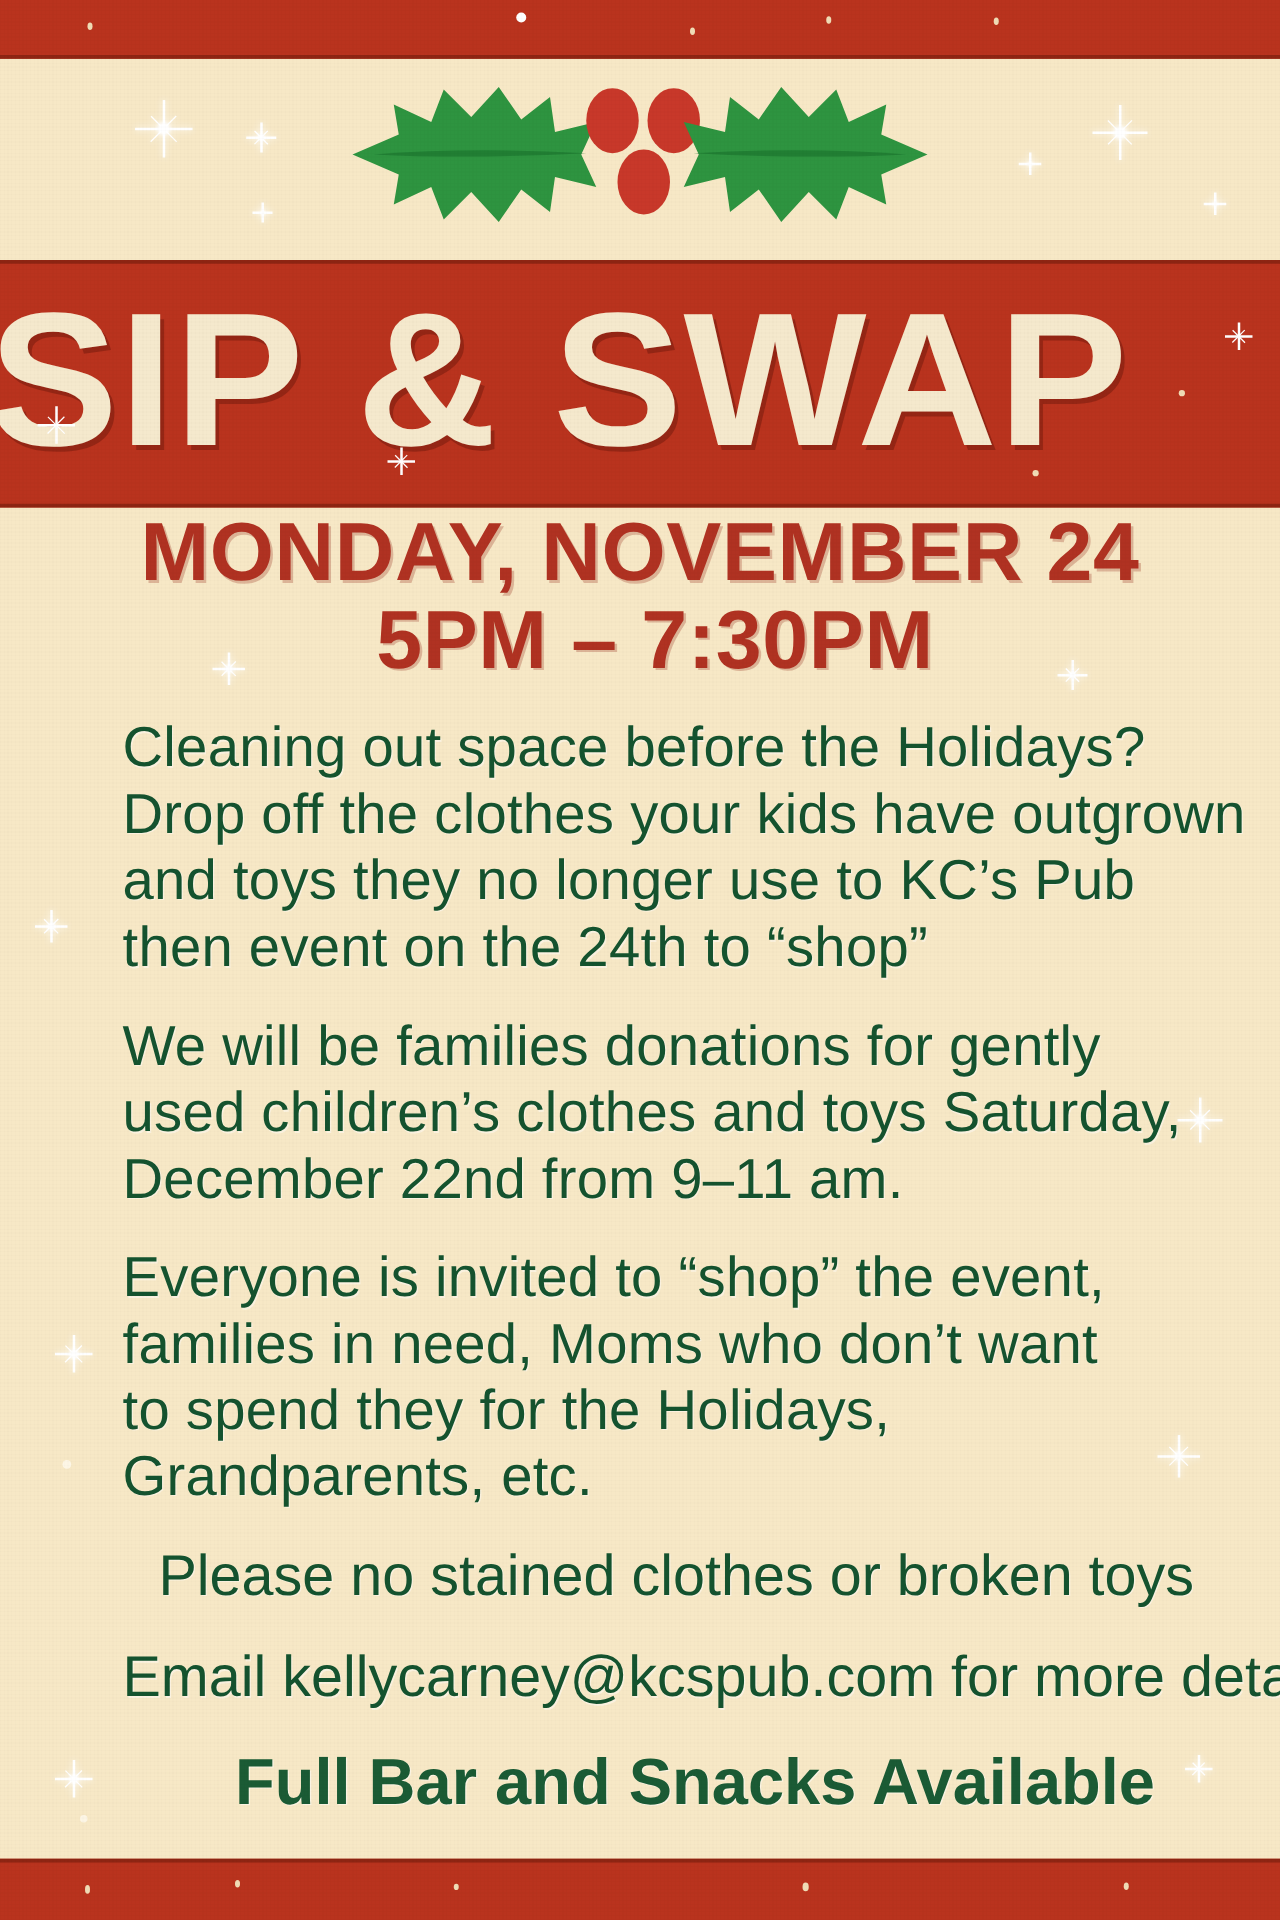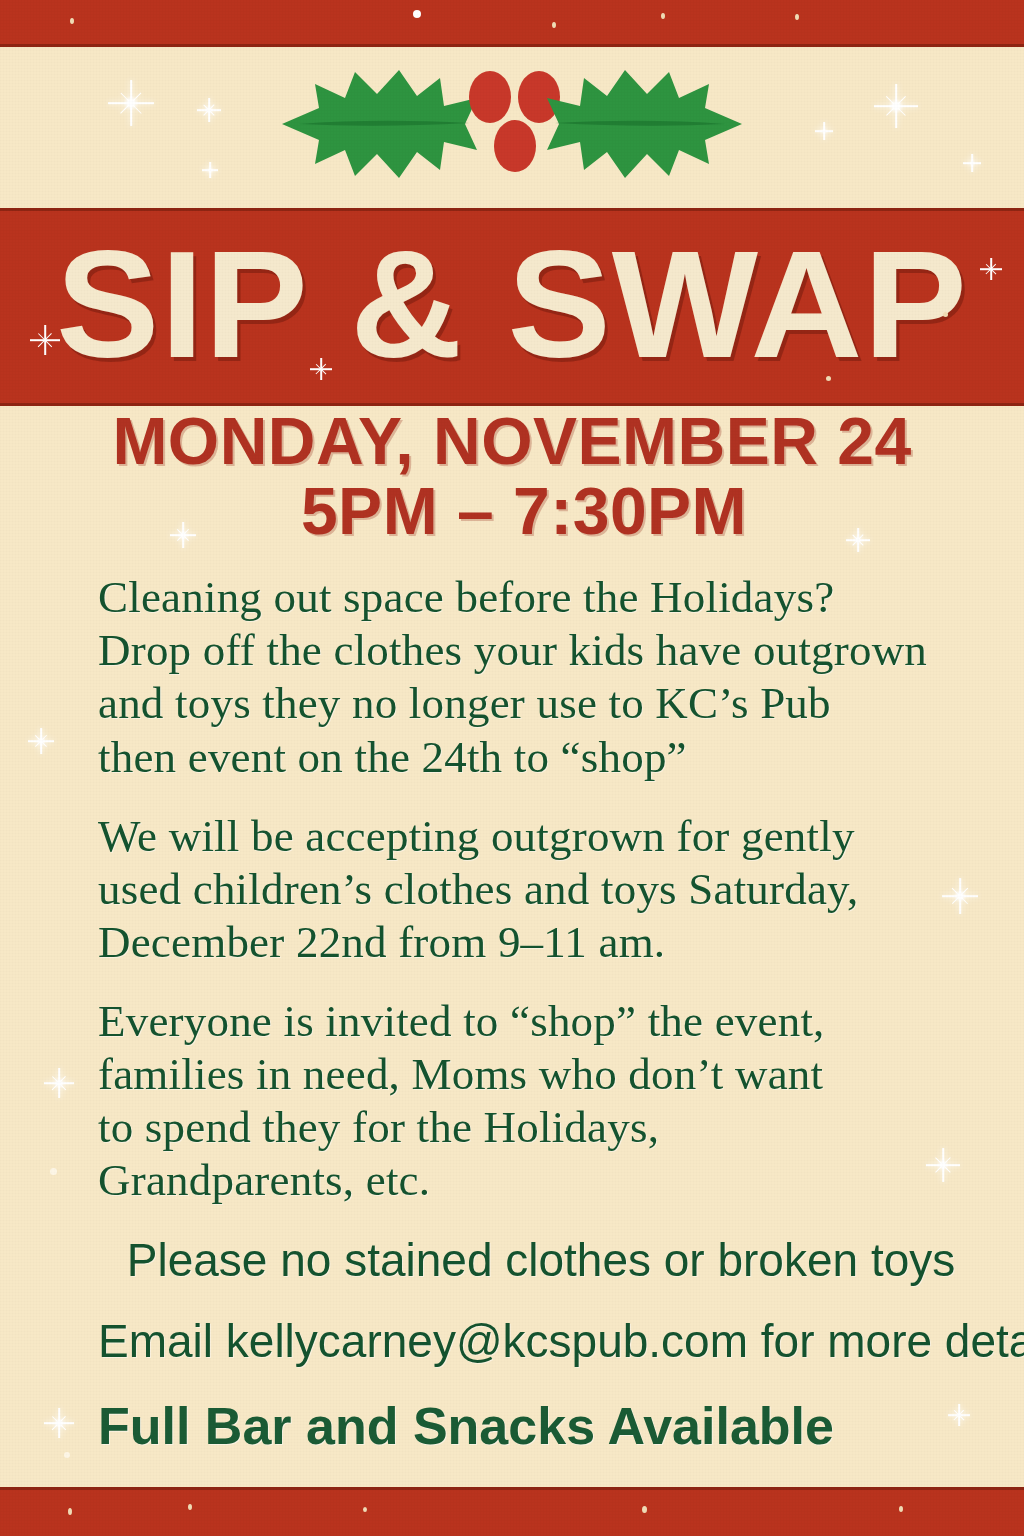--- a/index.html
+++ b/index.html
@@ -62,21 +62,21 @@
     position: absolute;
     left: 0; top: 208px;
     width: 100%;
     height: 192px;
     background: #b9331e;
     border-top: 3px solid #8e2513;
     border-bottom: 3px solid #8e2513;
     z-index: 3;
     display: flex;
     align-items: center;
-    justify-content: center;
+    justify-content: flex-start;
   }
 
   .title {
     font-family: "Liberation Sans Narrow", "Liberation Sans", sans-serif;
     font-weight: bold;
     font-size: 152px;
     line-height: 1;
     letter-spacing: 1px;
     color: #f5e9cd;
     transform: scaleX(1.02);
@@ -104,42 +104,42 @@
   }
   .date-line   { font-size: 66px; line-height: 1.02; transform: scaleX(1.0); }
   .time-line   { font-size: 66px; line-height: 1.12; padding-left: 24px; }
 
   .body-block {
     padding: 22px 40px 0 98px;
     color: #15532f;
   }
 
   .para {
-    font-family: Liberation Serif, serif;
+    font-family: Liberation Sans, sans-serif;
     font-size: 45px;
     line-height: 1.18;
     margin: 0 0 26px 0;
     letter-spacing: .2px;
     text-shadow: 1px 1px 0 rgba(255,255,255,.45);
   }
   .para .ln { display: block; white-space: nowrap; }
 
   .single-line {
     font-family: "Liberation Sans Narrow", "Liberation Sans", sans-serif;
     font-size: 46px;
     line-height: 1.2;
     margin: 0 0 26px 0;
     color: #15532f;
     white-space: nowrap;
     text-shadow: 1px 1px 0 rgba(255,255,255,.45);
     text-align: center;
   }
 
   .closing {
-    text-align: left;
+    text-align: right;
     font-family: "Liberation Sans Narrow", "Liberation Sans", sans-serif;
     font-weight: bold;
     font-size: 52px;
     color: #1b5b35;
     margin: 6px 0 0 0;
     padding-right: 60px;
     white-space: nowrap;
     text-shadow: 1px 1px 0 rgba(255,255,255,.5);
   }
 
@@ -313,21 +313,21 @@
     <div class="body-block">
 
       <p class="para">
         <span class="ln">Cleaning out space before the Holidays?</span>
         <span class="ln">Drop off the clothes your kids have outgrown</span>
         <span class="ln">and toys they no longer use to KC’s Pub</span>
         <span class="ln">then event on the 24th to “shop”</span>
       </p>
 
       <p class="para">
-        <span class="ln">We will be accepting outgrown for gently</span>
+        <span class="ln">We will be families donations for gently</span>
         <span class="ln">used children’s clothes and toys Saturday,</span>
         <span class="ln">December 22nd from 9–11 am.</span>
       </p>
 
       <p class="para">
         <span class="ln">Everyone is invited to “shop” the event,</span>
         <span class="ln">families in need, Moms who don’t want</span>
         <span class="ln">to spend they for the Holidays,</span>
         <span class="ln">Grandparents, etc.</span>
       </p>

